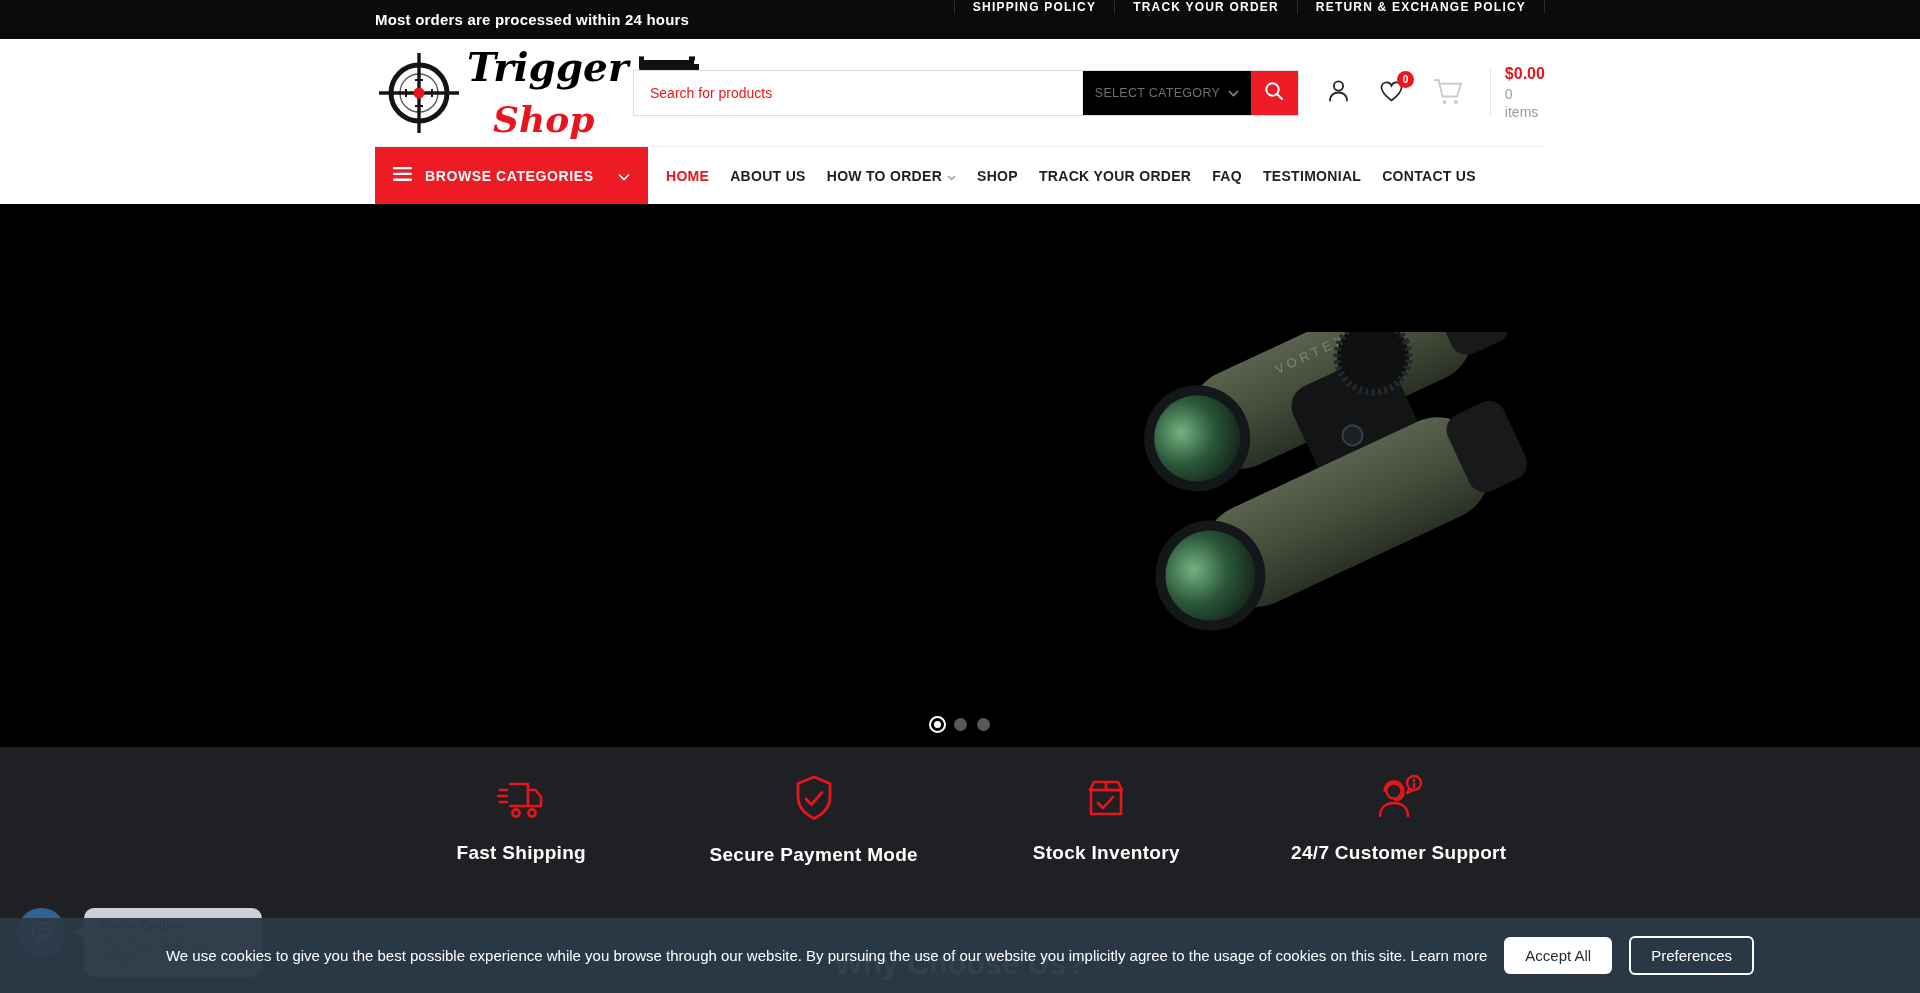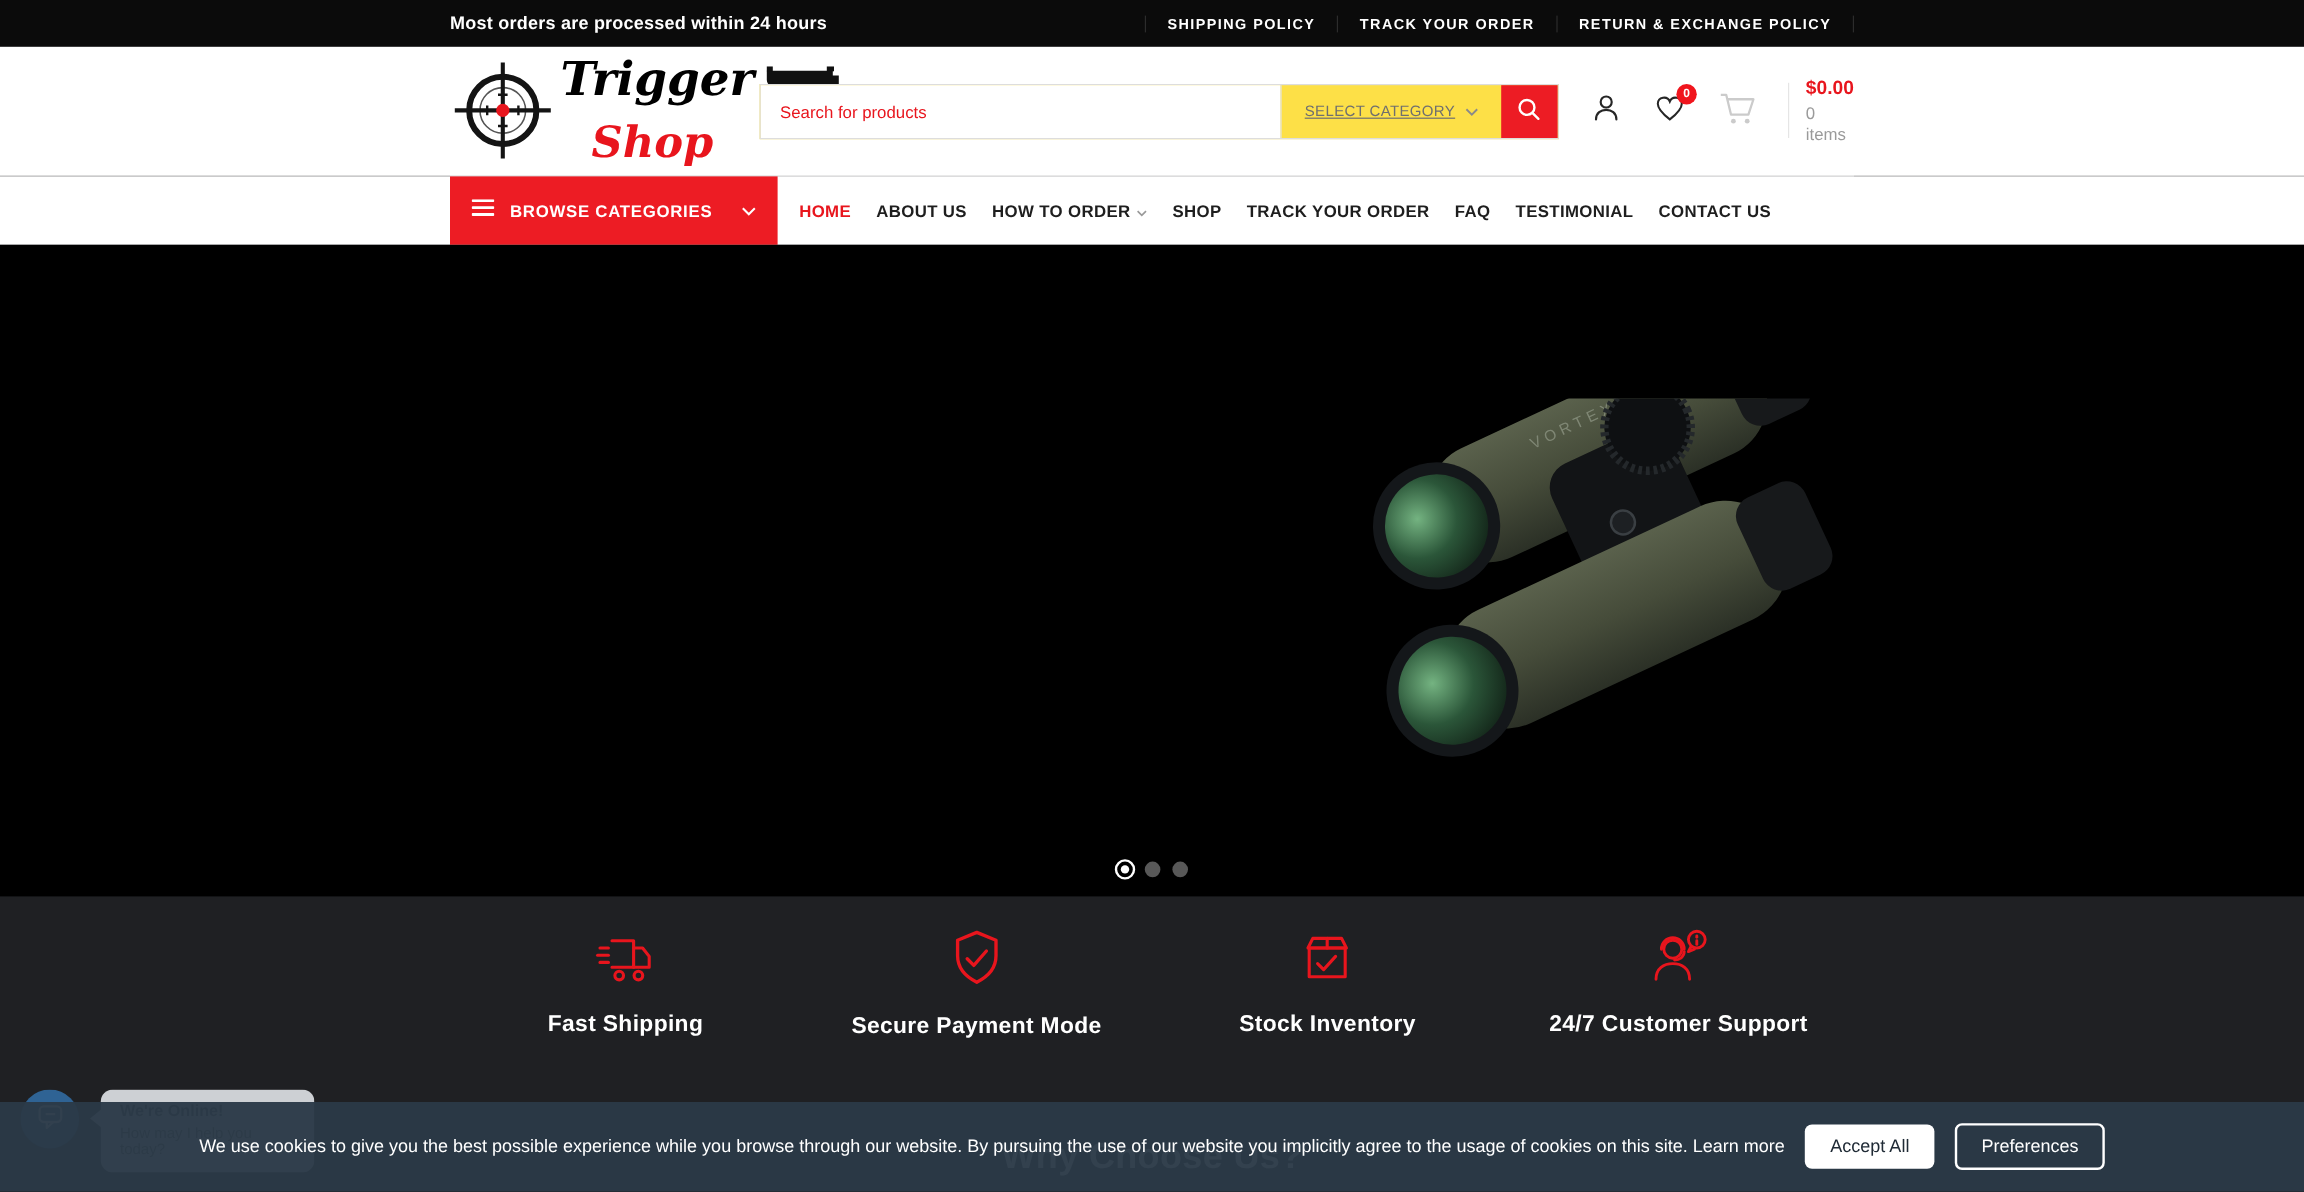--- a/index.html
+++ b/index.html
@@ -2,21 +2,21 @@
 <html><head>
 <meta charset="utf-8">
 <style>
   * { margin:0; padding:0; box-sizing:border-box; }
   html,body { width:1920px; height:993px; overflow:hidden; background:#202125;
               font-family:"Liberation Sans", sans-serif; }
   .container { width:1170px; margin:0 auto; }
 
   
   .topbar { height:39px; background:#0b0b0b; }
-  .topbar-inner { display:flex; justify-content:space-between; align-items:center; height:100%; }
+  .topbar-inner { display:flex; justify-content:space-between; align-items:flex-start; height:100%; }
   .topbar-msg { color:#fff; font-size:15px; font-weight:700; letter-spacing:.2px; align-self:center; }
   .topbar-links { display:flex; }
   .topbar-link { display:flex; align-items:center; padding:0 18px; color:#fff; font-size:12px;
                  letter-spacing:1.2px; font-weight:700; border-left:1px solid #2c2c2c;
                  text-decoration:none; cursor:pointer; }
   .topbar-link:last-child { border-right:1px solid #2c2c2c; }
 
   
   .header-main { background:#fff; }
   .header-main .container { display:flex; align-items:center; height:107px; }
@@ -25,27 +25,27 @@
 
   .logo { display:flex; align-items:center; width:252px; cursor:pointer; }
   .logo-words { margin-left:4px; }
   .logo-row1 { display:flex; align-items:flex-start; }
   .logo-trigger { font-family:"DejaVu Serif", serif; font-style:italic; font-weight:bold;
                   font-size:39px; line-height:.95; color:#000000; }
   .logo-shop { font-family:"DejaVu Serif", serif; font-style:italic; font-weight:bold;
                font-size:36px; line-height:1; color:#e8151d; padding-left:26px; margin-top:-4px; }
 
   .search-group { display:flex; align-items:stretch; height:46px; width:712px; margin-left:6px;
-                  border:1px solid #ddd; background:#fde047; }
+                  border:1px solid #ddd; background:#000000; }
   .search-input { flex:1; border:none; outline:none; padding:0 16px; font-size:14px;
                   color:#e8151d; font-family:"Liberation Sans", sans-serif; }
   .search-input::placeholder { color:#e8151d; opacity:1; }
-  .cat-select { width:184px; border-left:1px solid #e3e3e3; display:flex; align-items:center;
+  .cat-select { width:169px; border-left:1px solid #e3e3e3; display:flex; align-items:center;
                 justify-content:center; gap:8px; color:#6f6f6f; font-size:12.5px;
-                letter-spacing:.3px; cursor:pointer;text-decoration:underline; }
+                letter-spacing:.3px; cursor:pointer; }
   .search-btn { width:47px; background:#ed1c24; border:none; display:flex; align-items:center;
                 justify-content:center; cursor:pointer; }
 
   .header-icons { margin-left:auto; display:flex; align-items:center; }
   .icon-btn { margin-left:26px; position:relative; cursor:pointer; display:flex; }
   .badge { position:absolute; top:-7px; right:-9px; width:17px; height:17px; border-radius:50%;
            background:#f0151d; color:#fff; font-size:10px; font-weight:bold;
            display:flex; align-items:center; justify-content:center; }
   .price-sep { width:1px; height:46px; background:#e5e5e5; margin-left:26px; }
   .price-block { margin-left:14px; line-height:1.3; cursor:pointer; }

